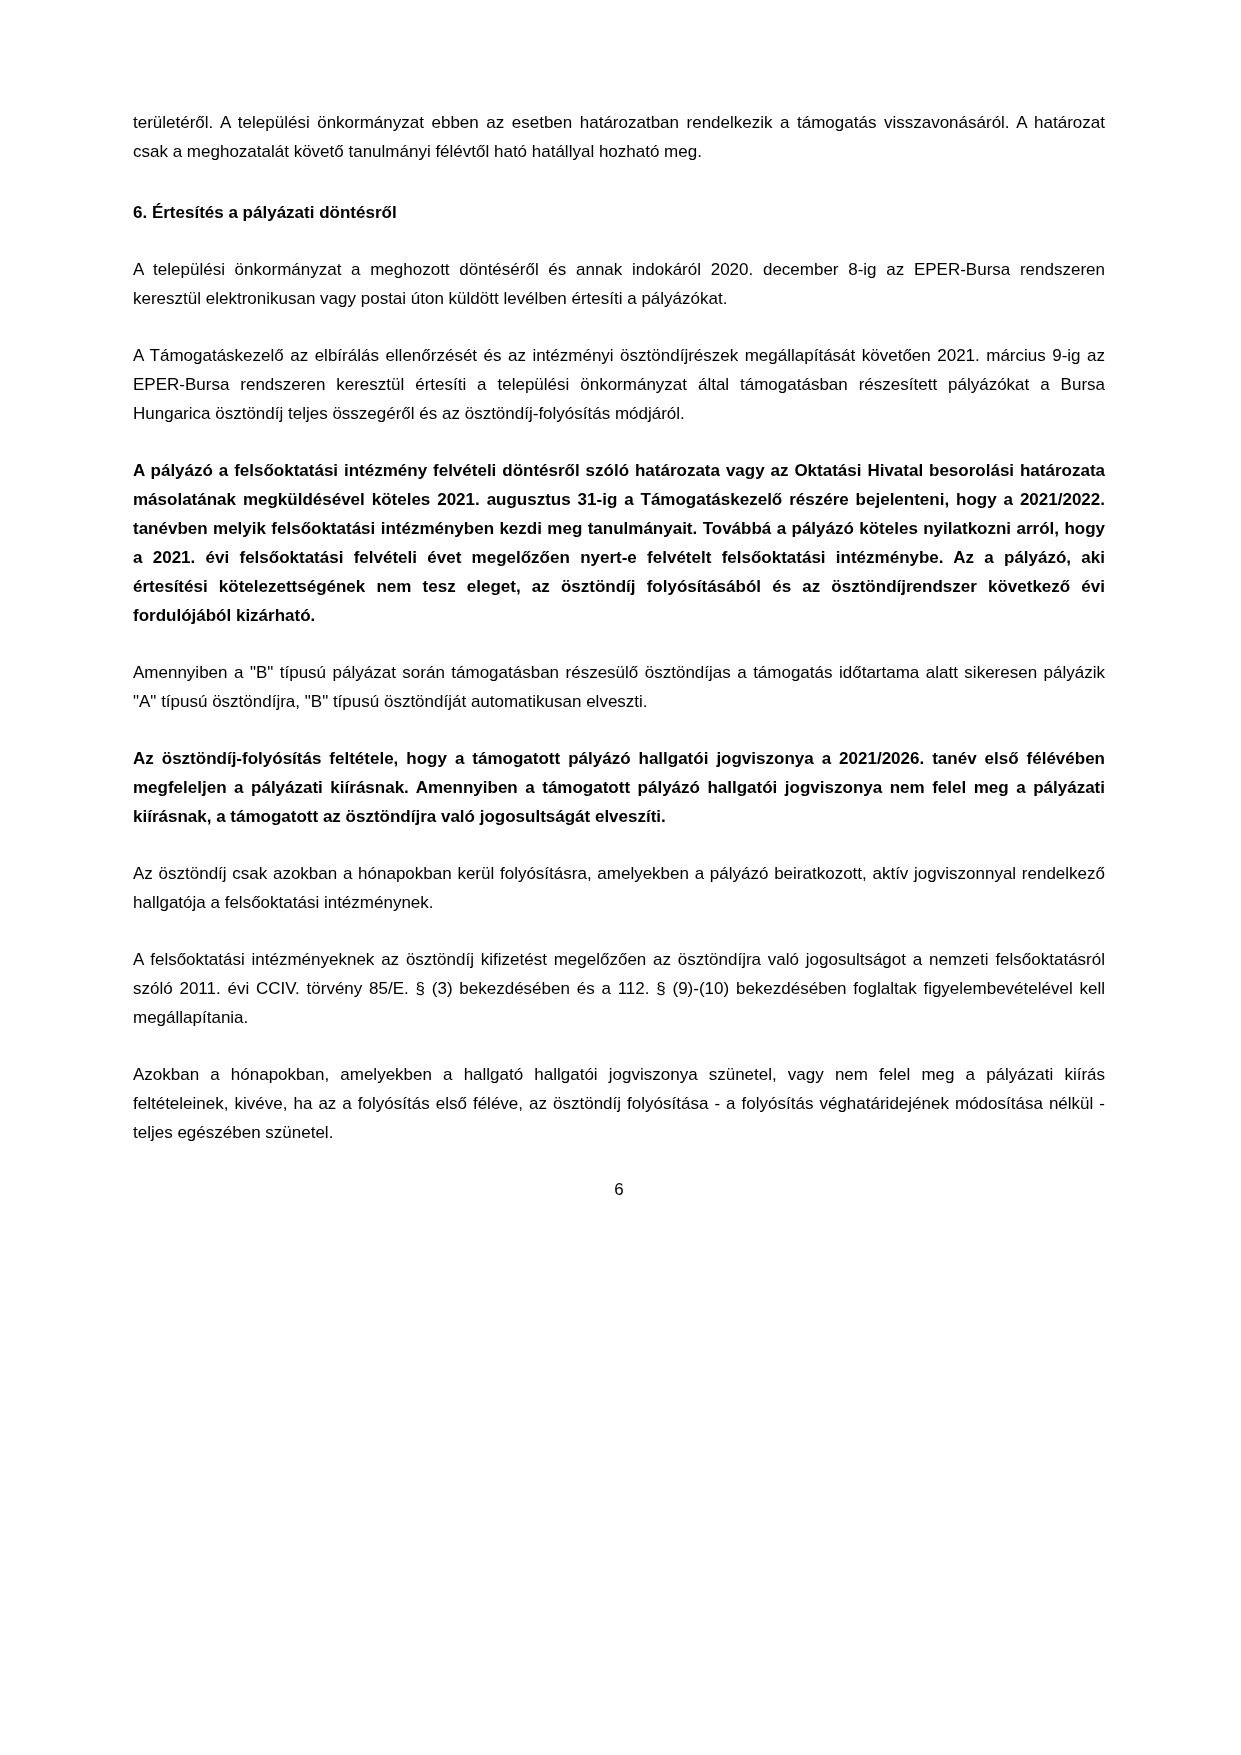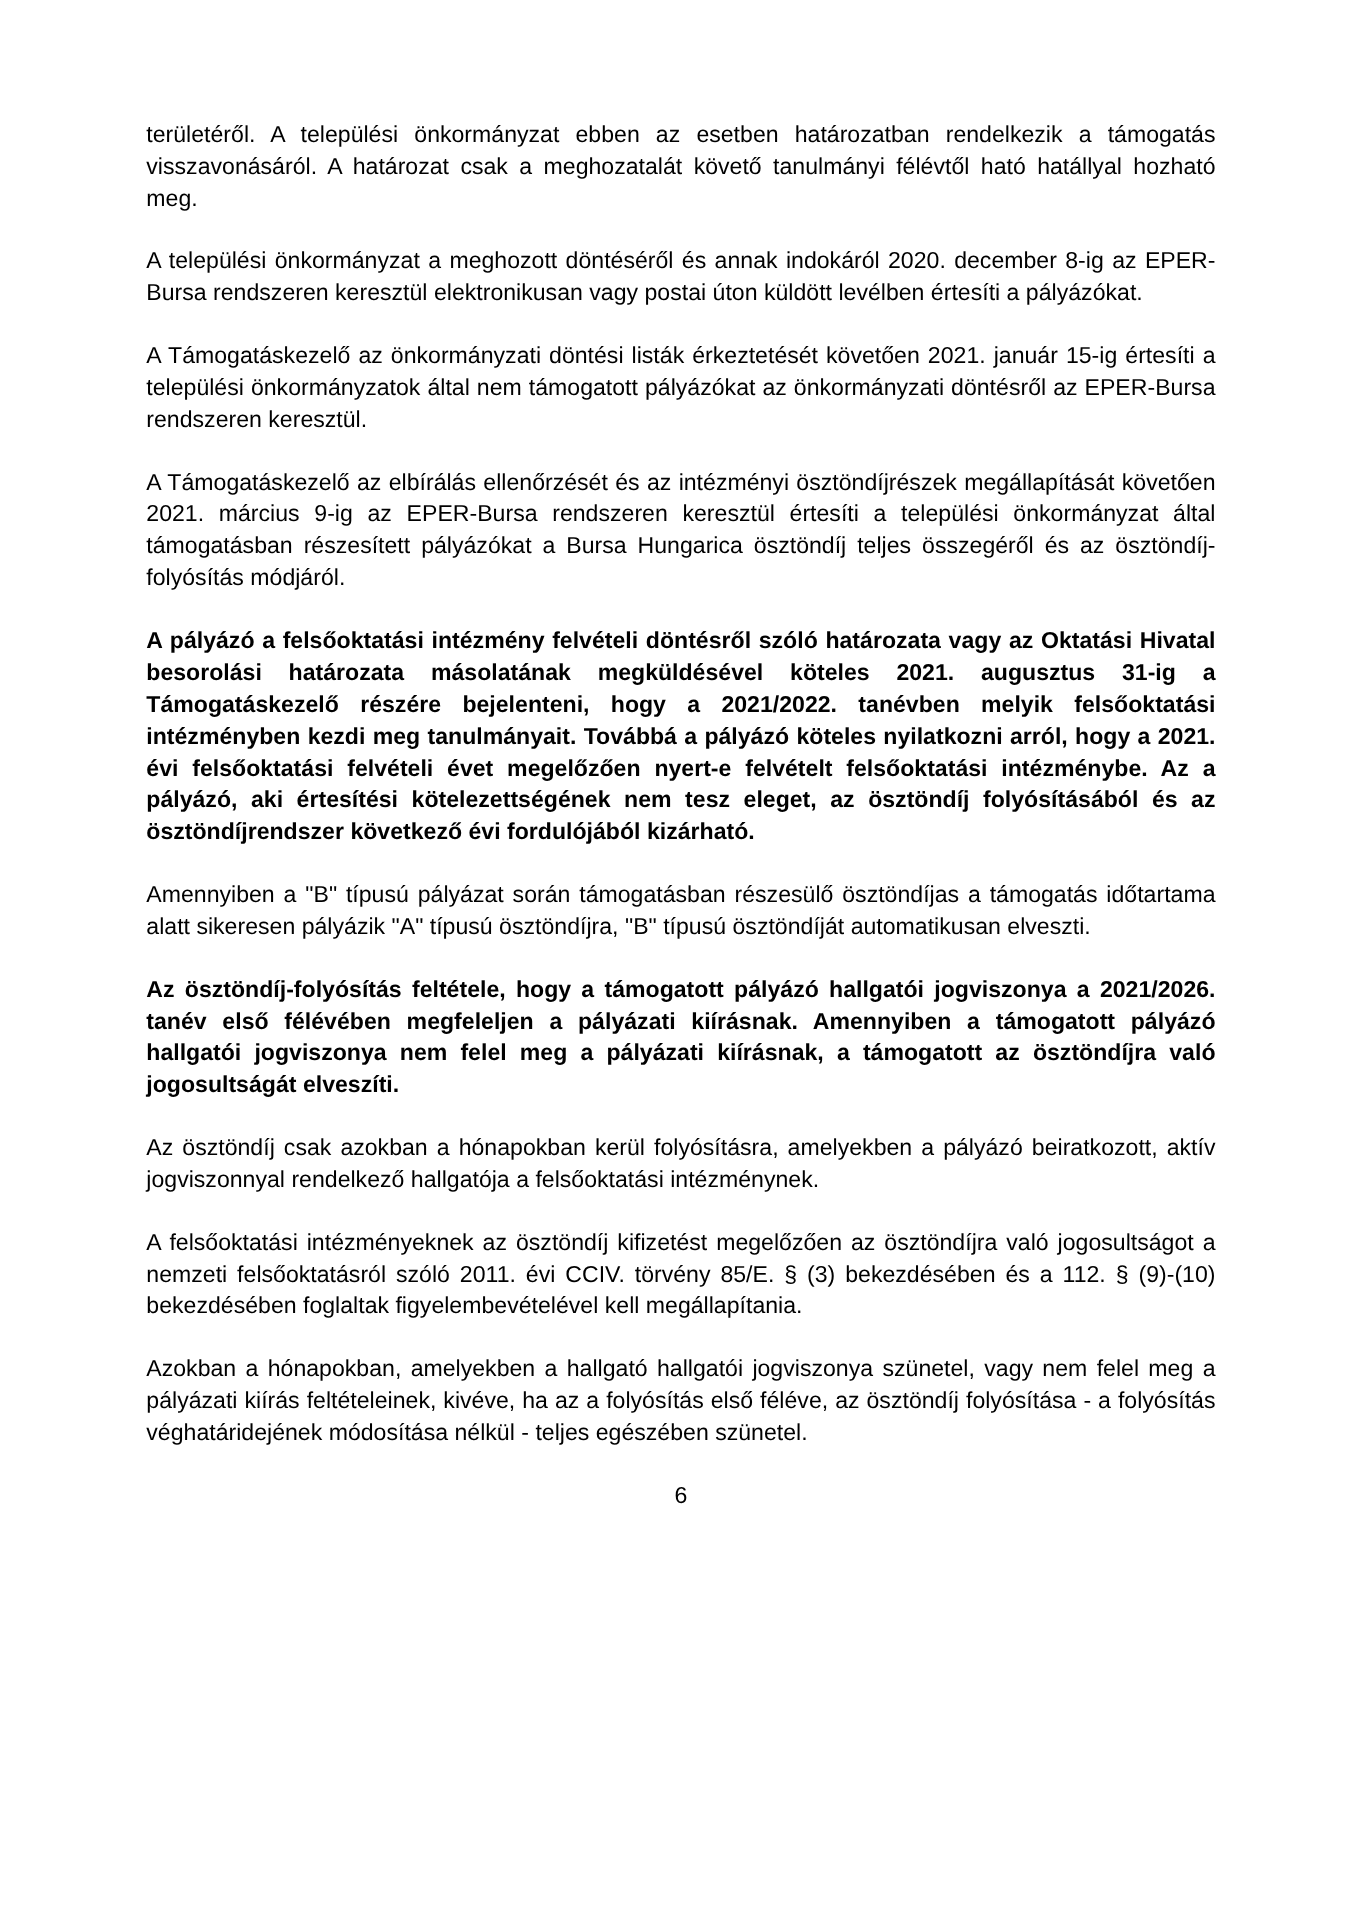--- a/index.html
+++ b/index.html
@@ -8,21 +8,21 @@
     background: #ffffff;
   }
   .page {
     position: relative;
     width: 1241px;
     height: 1755px;
     margin: 0 auto;
     background: #ffffff;
     color: #000000;
     font-family: "Liberation Sans", "DejaVu Sans", sans-serif;
-    font-size: 21px;
+    font-size: 17px;
     line-height: 29px;
     box-sizing: border-box;
     padding: 108px 136px 0 133px;
     overflow: hidden;
   }
   .para {
     margin: 0 0 28px 0;
     text-align: justify;
   }
   .para.bold {
@@ -45,24 +45,24 @@
     margin: 0;
   }
 </style>
 </head>
 <body>
 
 <div class="page">
 
   <p class="para">területéről. A települési önkormányzat ebben az esetben határozatban rendelkezik a támogatás visszavonásáról. A határozat csak a meghozatalát követő tanulmányi félévtől ható hatállyal hozható meg.</p>
 
+  <p class="heading spaced">6. Értesítés a pályázati döntésről</p>
 
   <p class="para">A települési önkormányzat a meghozott döntéséről és annak indokáról 2020. december 8-ig az EPER-Bursa rendszeren keresztül elektronikusan vagy postai úton küldött levélben értesíti a pályázókat.</p>
 
-  <p class="para">A Támogatáskezelő az önkormányzati döntési listák érkeztetését követően 2021. január 15-ig értesíti a települési önkormányzatok által nem támogatott pályázókat az önkormányzati döntésről az EPER-Bursa rendszeren keresztül.</p>
 
   <p class="para">A Támogatáskezelő az elbírálás ellenőrzését és az intézményi ösztöndíjrészek megállapítását követően 2021. március 9-ig az EPER-Bursa rendszeren keresztül értesíti a települési önkormányzat által támogatásban részesített pályázókat a Bursa Hungarica ösztöndíj teljes összegéről és az ösztöndíj-folyósítás módjáról.</p>
 
   <p class="para bold">A pályázó a felsőoktatási intézmény felvételi döntésről szóló határozata vagy az Oktatási Hivatal besorolási határozata másolatának megküldésével köteles 2021. augusztus 31-ig a Támogatáskezelő részére bejelenteni, hogy a 2021/2022. tanévben melyik felsőoktatási intézményben kezdi meg tanulmányait. Továbbá a pályázó köteles nyilatkozni arról, hogy a 2021. évi felsőoktatási felvételi évet megelőzően nyert-e felvételt felsőoktatási intézménybe. Az a pályázó, aki értesítési kötelezettségének nem tesz eleget, az ösztöndíj folyósításából és az ösztöndíjrendszer következő évi fordulójából kizárható.</p>
 
   <p class="para">Amennyiben a "B" típusú pályázat során támogatásban részesülő ösztöndíjas a támogatás időtartama alatt sikeresen pályázik "A" típusú ösztöndíjra, "B" típusú ösztöndíját automatikusan elveszti.</p>
 
 
   <p class="para bold">Az ösztöndíj-folyósítás feltétele, hogy a támogatott pályázó hallgatói jogviszonya a 2021/2026. tanév első félévében megfeleljen a pályázati kiírásnak. Amennyiben a támogatott pályázó hallgatói jogviszonya nem felel meg a pályázati kiírásnak, a támogatott az ösztöndíjra való jogosultságát elveszíti.</p>
 

